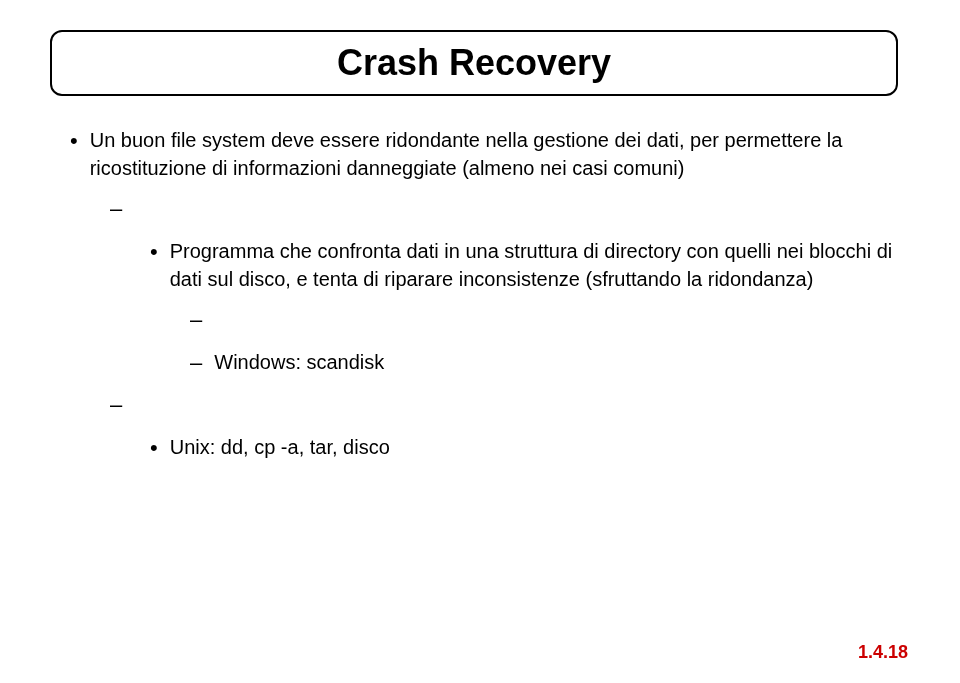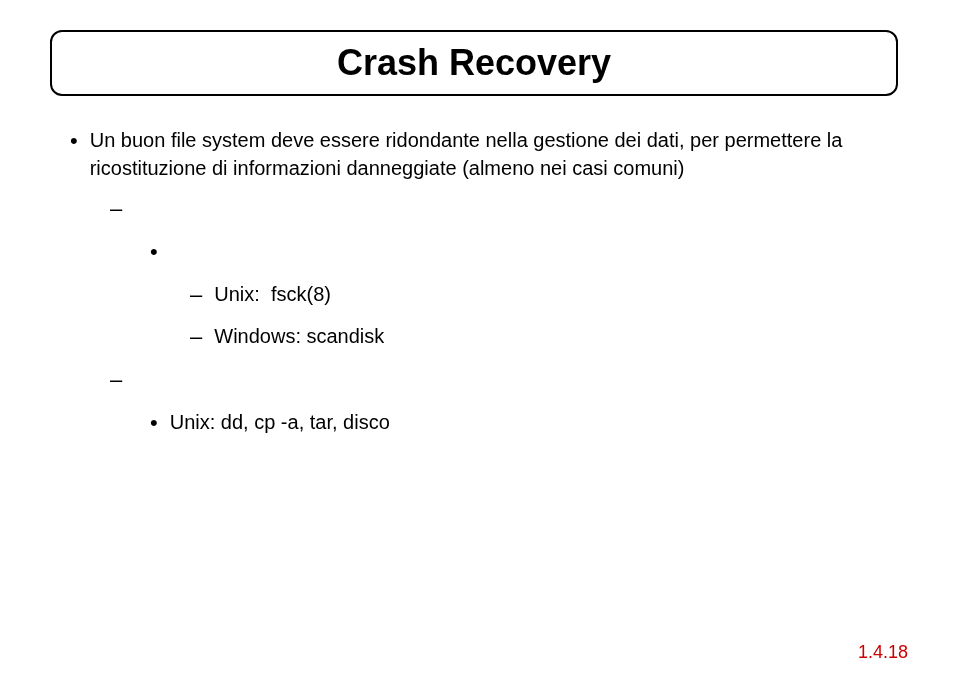--- a/index.html
+++ b/index.html
@@ -90,21 +90,21 @@
     .level4 {
       padding-left: 120px;
     }
 
     .slide-number {
       position: absolute;
       bottom: 20px;
       right: 40px;
       color: #cc0000;
       font-size: 18px;
-      font-weight: normal;
+      font-weight: bold;
     }
   </style>
 </head>
 <body>
 
 <div class="slide-container">
 
   <div class="title-box">
     <span class="title-text">Crash Recovery</span>
   </div>
@@ -117,27 +117,27 @@
         Un buon file system deve essere <span class="italic">ridondante</span> nella gestione dei dati, per permettere la ricostituzione di informazioni danneggiate (almeno nei casi comuni)
       </span>
     </div>
 
     <div class="bullet-item level2">
       <span class="bullet-dash">–</span>
     </div>
 
     <div class="bullet-item level3">
       <span class="bullet-dot">•</span>
+      <span class="bullet-text">
+        Programma che confronta dati in una struttura di directory con quelli nei blocchi di dati sul disco, e tenta di riparare inconsistenze (sfruttando la ridondanza)
+      </span>
     </div>
 
     <div class="bullet-item level4">
       <span class="bullet-dash">–</span>
-      <span class="bullet-text">
-        Unix:&nbsp;&nbsp;<span class="italic">fsck(8)</span>
-      </span>
     </div>
 
     <div class="bullet-item level4">
       <span class="bullet-dash">–</span>
       <span class="bullet-text">Windows: scandisk</span>
     </div>
 
     <div class="bullet-item level2">
       <span class="bullet-dash">–</span>
     </div>

